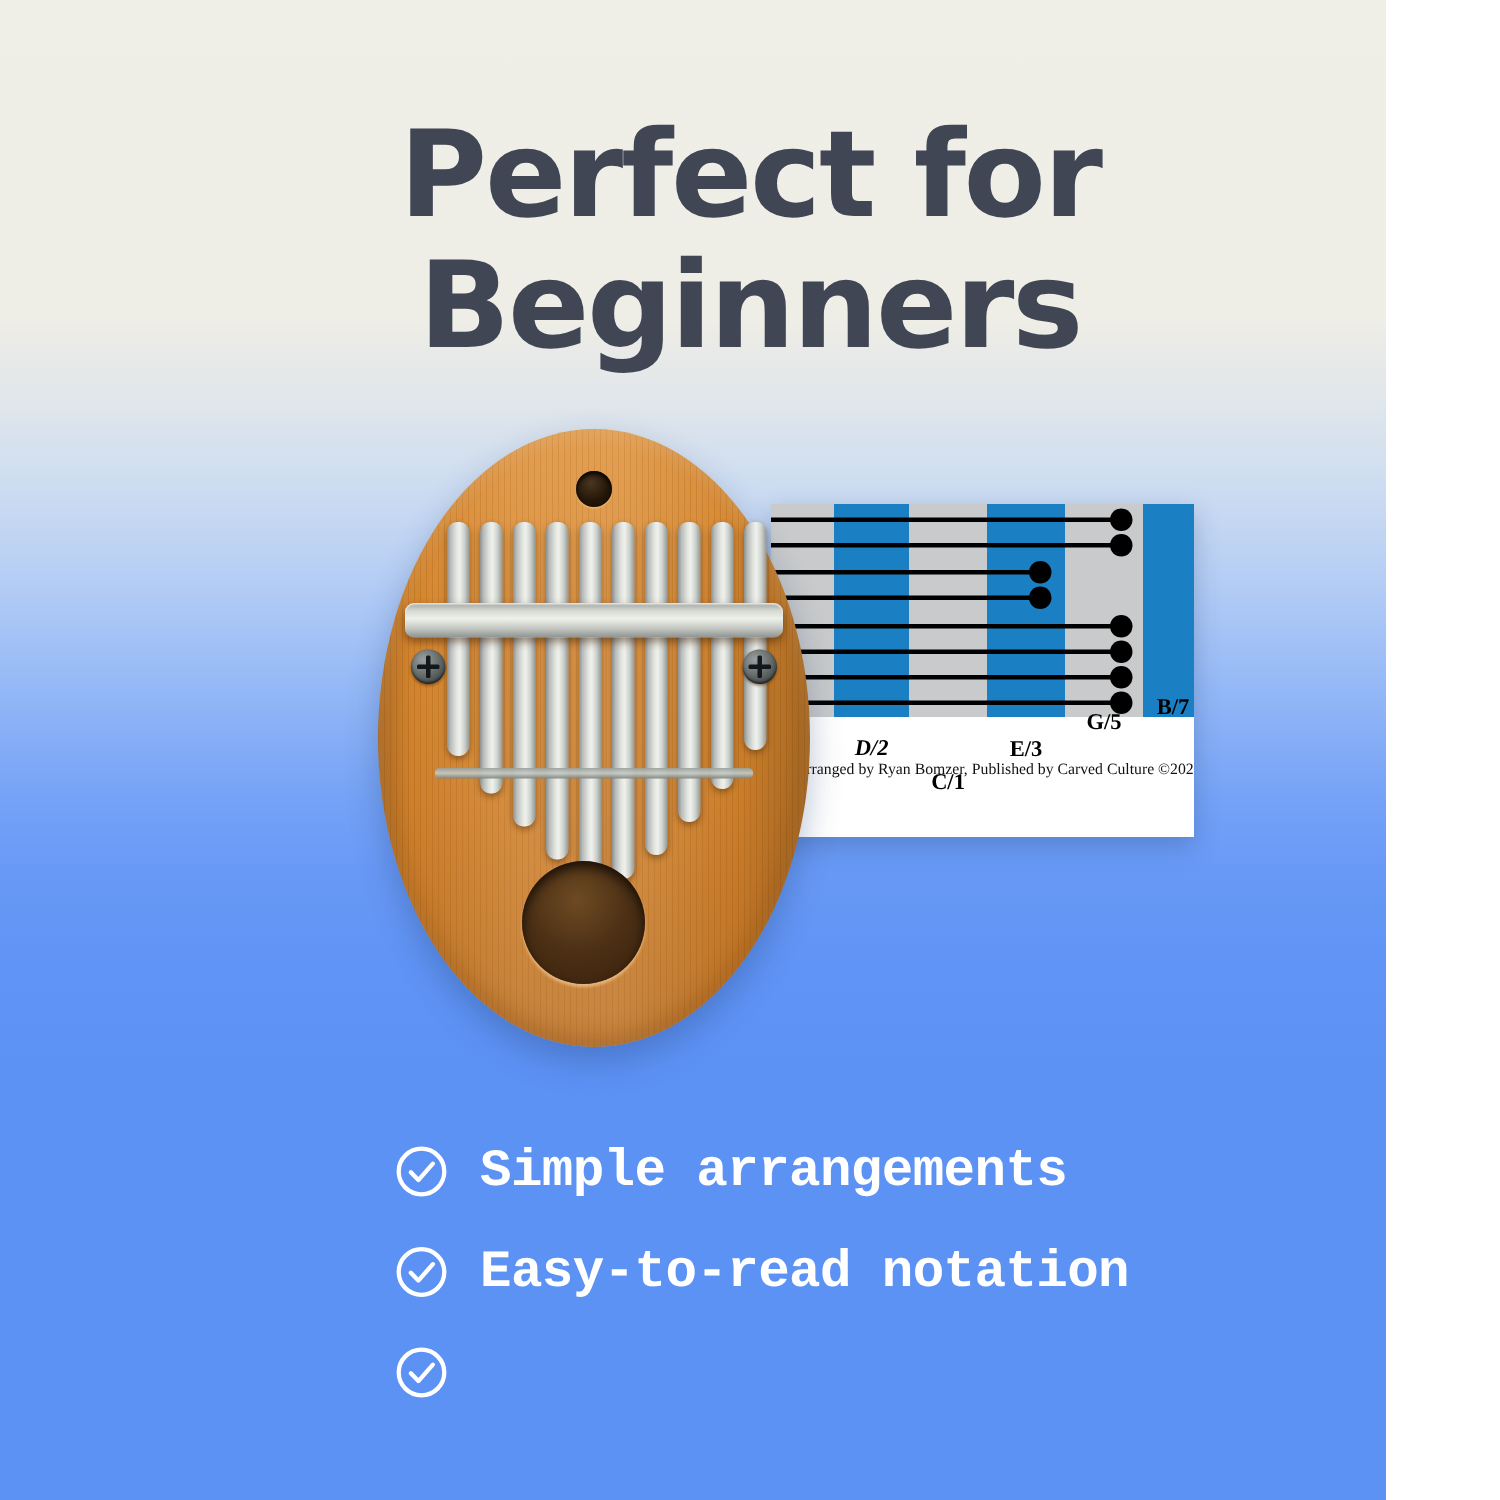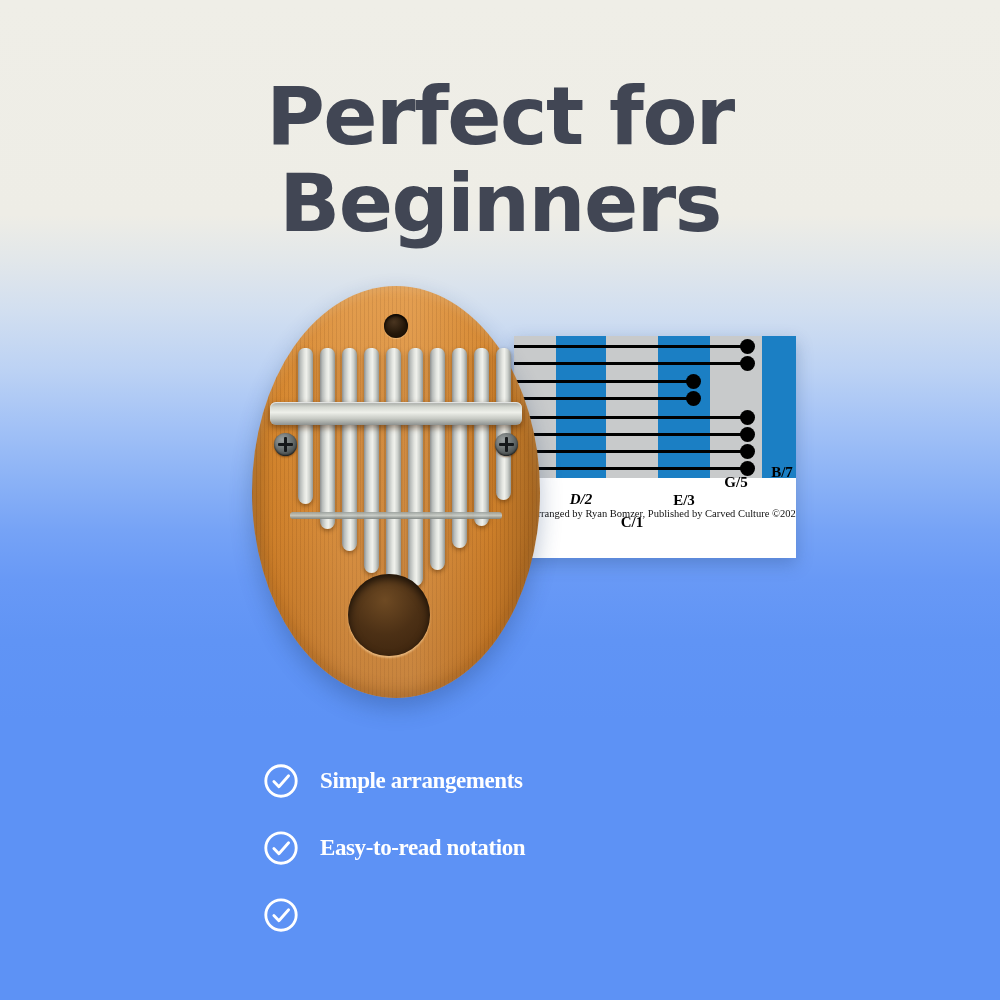--- a/index.html
+++ b/index.html
@@ -8,21 +8,21 @@
     width: 1000px;
     height: 1000px;
     overflow: hidden;
   }
   body {
     font-family: "Liberation Sans", sans-serif;
   }
 
   #poster {
     position: relative;
-    width: 1000px;
+    width: 924px;
     height: 1000px;
     background: linear-gradient(to bottom,
       #efeee7 0px,
       #eeede6 215px,
       #e2e7ea 260px,
       #d2dff0 310px,
       #bcd2f4 370px,
       #a3c2f6 425px,
       #8bb2f6 480px,
       #76a3f6 530px,
@@ -220,23 +220,23 @@
     margin-bottom: 5px;
   }
   .feature .checkicon {
     flex: 0 0 auto;
     width: 38px;
     height: 38px;
     margin-right: 20px;
   }
   .feature .flabel {
     color: #ffffff;
-    font-family: Liberation Serif, serif;
+    font-family: Liberation Mono, monospace;
     font-weight: bold;
-    font-size: 23px;
+    font-size: 35px;
     letter-spacing: -0.4px;
     white-space: nowrap;
   }
 </style>
 </head>
 <body>
 
 <div id="poster">
 
   <div class="headline">

